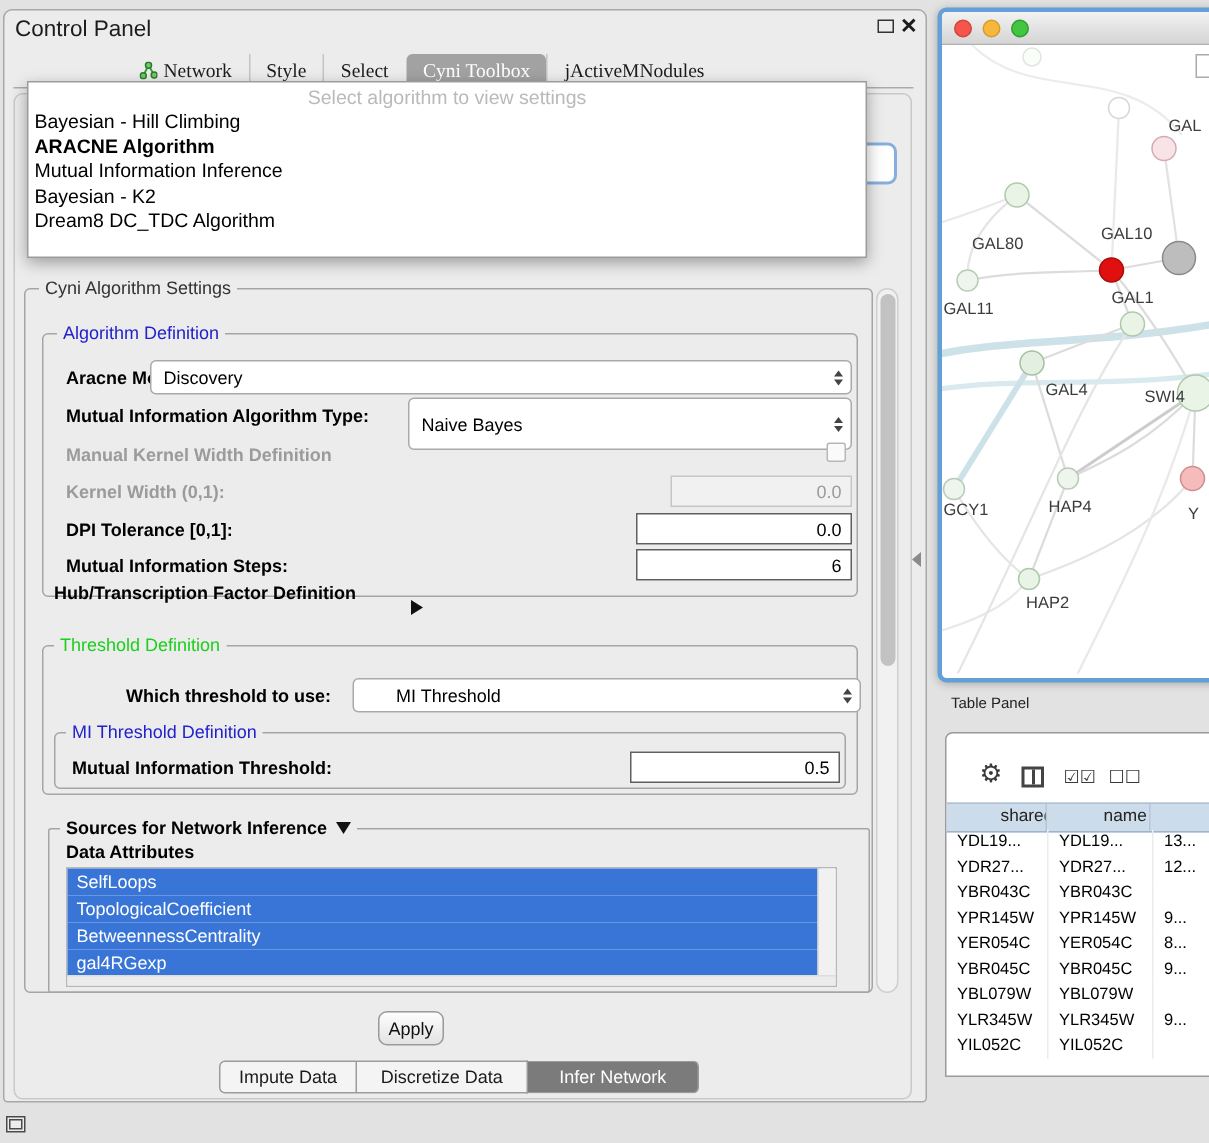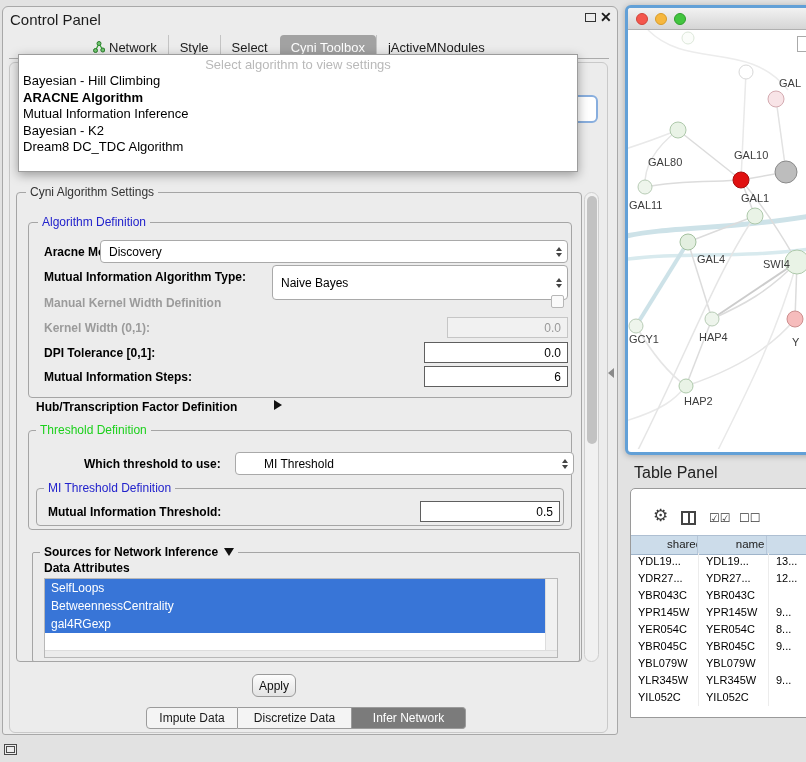--- a/index.html
+++ b/index.html
@@ -15,21 +15,21 @@
   
   .window-frame {
     background:#ececec;
     border:1px solid #a8a8a8;
     border-radius:6px 6px 3px 3px;
   }
   .cp-title { font-size:15px; color:#1c1c1c; }
   .float-icon { width:11px; height:9px; border:1.5px solid #333; display:inline-block; }
   .close-icon { font-size:14px; font-weight:bold; color:#1a1a1a; cursor:default; }
 
-  .tab-row { display:flex; height:24px; }
+  .tab-row { display:flex; align-items:center; height:24px;font-family:Liberation Serif, serif; }
   .cp-tab {
     display:flex; align-items:center; gap:4px;
     padding:3px 11px; font-size:13px; color:#1c1c1c; cursor:default;
   }
   .cp-tab + .cp-tab { border-left:1px solid #c4c4c4; }
   .cp-tab.active {
     background:#a2a2a2; color:#fff; border-radius:4px 4px 0 0;
     border-left:none; margin-left:1px;
   }
   .tab-underline { background:#ababab; height:1px; }
@@ -227,21 +227,21 @@
 
 <span class="abs lbl disabled" style="left:44px;top:321px;">Kernel Width (0,1):</span>
 <input class="abs num disabled" readonly="" style="left: 447px; top: 317px; width: 121px; height: 21px;" value="0.0">
 
 <span class="abs lbl" style="left:44px;top:346px;">DPI Tolerance [0,1]:</span>
 <input class="abs num" style="left: 424px; top: 342px; width: 144px; height: 21px;" value="0.0">
 
 <span class="abs lbl" style="left:44px;top:370px;">Mutual Information Steps:</span>
 <input class="abs num" style="left: 424px; top: 366px; width: 144px; height: 21px;" value="6">
 
-<span class="abs lbl" style="left:36px;top:400px;">Hub/Transcription Factor Definition</span>
+<span class="abs lbl" style="left:36px;top:388px;">Hub/Transcription Factor Definition</span>
 <span class="abs tri-right" style="left:274px;top:400px;"></span>
 
 <div class="abs groupbox" style="left:28px;top:430px;width:544px;height:100px;"></div>
 <span class="legend green abs" style="left:36px;top:423px;">Threshold Definition</span>
 
 <span class="abs lbl" style="left:84px;top:457px;">Which threshold to use:</span>
 <div class="abs combo" style="left:235px;top:452px;width:339px;height:23px;padding-left:28px;">
   <span>MI Threshold</span>
   <span class="arrows"></span>
 </div>
@@ -254,20 +254,21 @@
 
 <div class="abs groupbox" style="left:32px;top:552px;width:548px;height:110px;border-radius:2px;"></div>
 <span class="legend black abs" style="left:40px;top:545px;">
   <span class="lbl">Sources for Network Inference</span><span class="tri-down"></span>
 </span>
 
 <span class="abs lbl" style="left:44px;top:561px;">Data Attributes</span>
 
 <div class="abs listbox" style="left:44px;top:578px;width:514px;height:80px;">
   <div class="list-item">SelfLoops</div>
+  <div class="list-item">TopologicalCoefficient</div>
   <div class="list-item">BetweennessCentrality</div>
   <div class="list-item">gal4RGexp</div>
   <div class="list-vscroll"></div>
   <div class="list-hscroll"></div>
 </div>
 
 <div class="abs scroll-track" style="left:584px;top:192px;width:15px;height:470px;"></div>
 <div class="abs scroll-thumb" style="left:587px;top:196px;width:10px;height:248px;"></div>
 
 <button class="abs btn" style="left:252px;top:674px;width:44px;height:23px;">Apply</button>
@@ -346,21 +347,21 @@
       <text x="69" y="233">GAL4</text>
       <text x="1" y="313">GCY1</text>
       <text x="71" y="311">HAP4</text>
       <text x="56" y="375">HAP2</text>
       <text x="151" y="57">GAL</text>
       <text x="164" y="316">Y</text>
     </svg>
   <div class="abs birdseye" style="left:169px;top:28px;width:14px;height:16px;"></div>
 </div>
 
-<span class="abs" style="left:634px;top:464px;font-size:16px;color:#222;">Table Panel</span>
+<span class="abs" style="left:634px;top:464px;font-size:10px;color:#222;">Table Panel</span>
 
 <div class="abs table-window" style="left:630px;top:488px;width:200px;height:230px;">
   <div class="abs tool-icon" style="left:22px;top:16px;font-size:17px;">⚙</div>
   <div class="abs cols-icon" style="left:50px;top:22px;"></div>
   <div class="abs tool-icon" style="left:78px;top:22px;font-size:12px;">☑☑</div>
   <div class="abs tool-icon" style="left:108px;top:22px;font-size:12px;">☐☐</div>
 
   <div class="abs tbl-header" style="left:0;top:46px;width:200px;">
     <span class="tbl-hcell" style="width:68px;">shared...</span>
     <span class="tbl-hcell" style="width:70px;">name</span>

